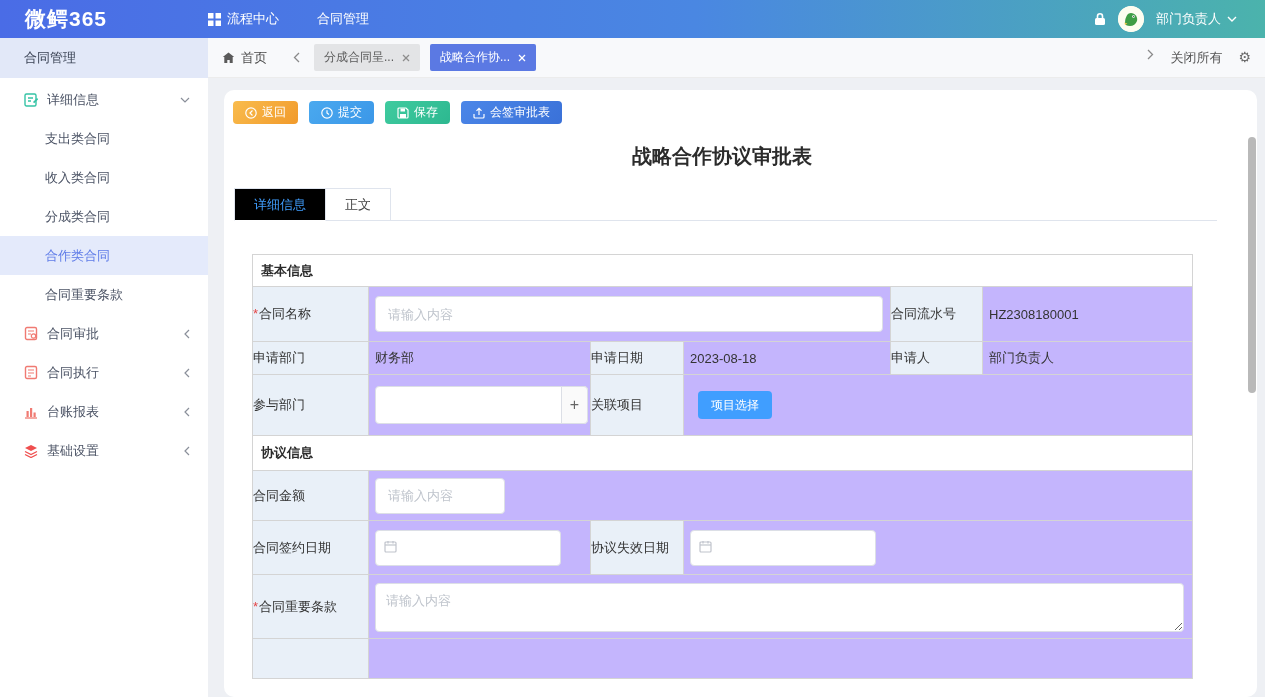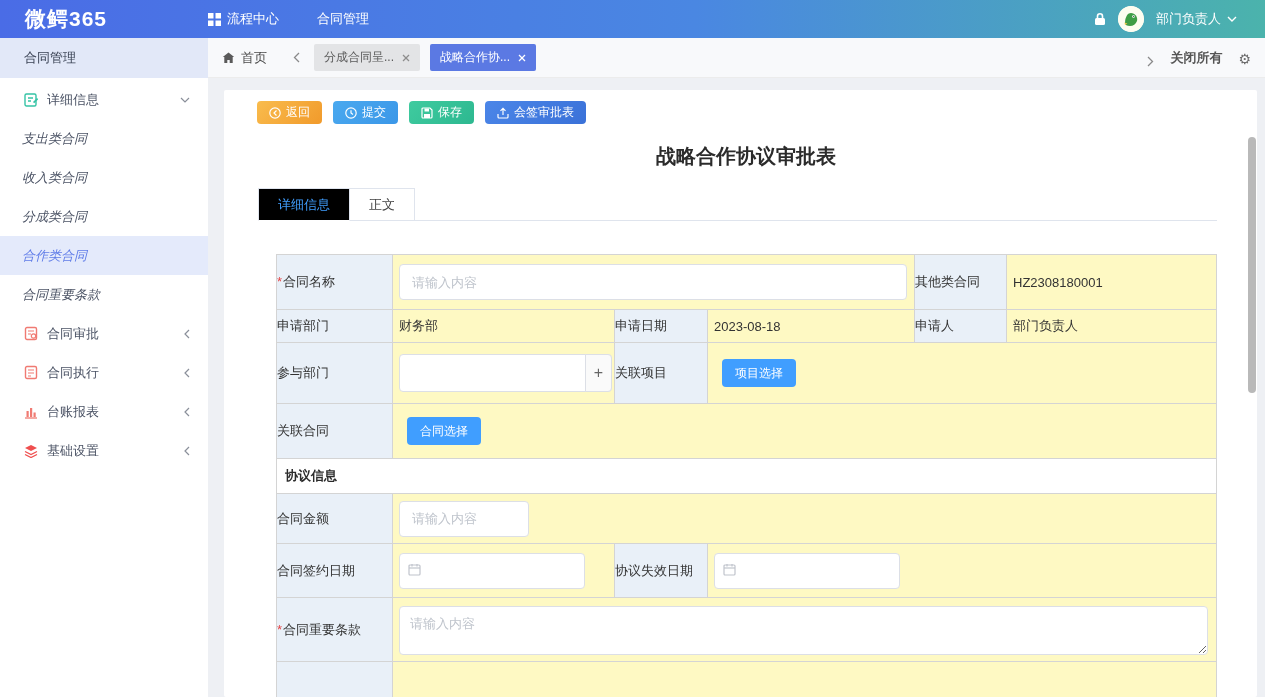--- a/index.html
+++ b/index.html
@@ -17,38 +17,38 @@
   .username { display:flex; align-items:center; gap:6px; cursor:pointer; }
 
   
   .layout { display:flex; height:659px; }
   .sidebar { width:208px; background:#fff; flex-shrink:0; }
   .sidebar-title { height:40px; background:#e2e8f8; display:flex; align-items:center; padding-left:24px; color:#3a4254; font-size:13px; }
   .menu { padding-top:2px; }
   .menu-item { height:39px; display:flex; align-items:center; padding:0 18px 0 24px; color:#4a5264; cursor:pointer; font-size:13px; }
   .menu-item .mi-label { margin-left:9px; }
   .menu-item .chev { margin-left:auto; }
-  .menu-sub { height:39px; display:flex; align-items:center; padding-left:22px; color:#4a5264; cursor:pointer;font-style:italic; }
+  .menu-sub { height:39px; display:flex; align-items:center; padding-left:45px; color:#4a5264; cursor:pointer; }
   .menu-sub.active { background:#e4eafb; color:#5f7ce8; }
 
   
   .main { flex:1; display:flex; flex-direction:column; background:#eef0f4; }
   .tabbar { height:40px; background:#f8f9fb; border-bottom:1px solid #ececec; display:flex; align-items:center; padding:0 14px 0 6px; }
   .tb-home { display:flex; align-items:center; gap:6px; color:#4a4a4a; cursor:pointer; padding:0 12px 0 8px; }
   .tb-nav { color:#8a8a8a; padding:0 14px; cursor:pointer; display:flex; align-items:center; }
   .tb-tab { height:27px; display:flex; align-items:center; gap:8px; background:#e3e4e6; color:#5a5a5a;
     border-radius:2px; padding:0 10px; margin-right:10px; font-size:12px; cursor:pointer; }
   .tb-tab .x line { stroke:#8d8d8d; }
   .tb-tab.active { background:#5b79e3; color:#fff; }
   .tb-tab.active .x line { stroke:#fff; }
-  .tb-right { margin-left:auto; display:flex; align-items:flex-end; gap:16px; color:#555;font-weight:bold; }
+  .tb-right { margin-left:auto; display:flex; align-items:flex-start; gap:16px; color:#555; }
   .gear { font-size:14px; color:#6b6b6b; cursor:pointer; }
 
   .content { flex:1; padding:12px 8px 0 16px; }
-  .card { background:#fff; border-radius:2px; height:607px; position:relative; overflow:hidden;padding-left:24px; }
+  .card { background:#fff; border-radius:10px; height:607px; position:relative; overflow:hidden; }
   .scroll-thumb { position:absolute; right:1px; top:47px; width:8px; height:256px; border-radius:4px; background:#b9b9b9; }
 
   
   .toolbar { padding:11px 0 0 9px; display:flex; gap:11px; }
   .btn { display:inline-flex; align-items:center; gap:5px; height:23px; padding:0 12px; border:none; border-radius:4px;
     color:#fff; font-size:12px; cursor:pointer; font-family:inherit; }
   .btn-back { background:linear-gradient(135deg,#f9bc4d,#f19a2b); }
   .btn-submit { background:linear-gradient(135deg,#4aa9ef,#3b97e8); }
   .btn-save { background:linear-gradient(135deg,#3fcb9f,#2db890); }
   .btn-sign { background:linear-gradient(135deg,#4b86e8,#3a71d8); }
@@ -60,21 +60,21 @@
   .dtab { height:33px; line-height:32px; padding:0 19px; border:1px solid #dfe4ed; border-bottom:1px solid #dfe4ed;
     margin-bottom:-1px; background:transparent; color:#444; cursor:pointer; font-size:13px; }
   .dtab + .dtab { border-left:none; }
   .dtab.active { background:#000000; color:#409eff; border-bottom-color:#fff; }
 
   
   .ftable { border-collapse:collapse; table-layout:fixed; width:940px; margin:33px 0 0 28px; }
   .ftable td { border:1px solid #d4d4d4; font-size:13px; color:#333; }
   .ftable .sec { background:#fff; font-weight:bold; padding-left:8px; color:#2b2b2b; }
   .ftable .lbl { background:#e9f0f8; padding-right:9px; color:#333; }
-  .ftable .val { background:#fef9c3; padding-left:6px; }
+  .ftable .val { background:#c4b5fd; padding-left:6px; }
   .req { color:#e54545; margin-right:1px; }
   .h32{height:32px;} .h55{height:55px;} .h33{height:33px;} .h61{height:61px;} .h35{height:35px;}
   .h50{height:50px;} .h54{height:54px;} .h63{height:63px;} .h40{height:40px;}
 
   input, textarea { font-family:inherit; font-size:13px; color:#333; outline:none; }
   input::placeholder, textarea::placeholder { color:#bfc4cc; }
   .inp { width:508px; height:36px; border:1px solid #dcdfe6; border-radius:4px; padding:0 12px; }
   .inp-sm { width:130px; height:36px; border:1px solid #dcdfe6; border-radius:4px; padding:0 12px; }
   .plus-wrap { position:relative; width:213px; height:38px; }
   .plus-wrap input { width:213px; height:38px; border:1px solid #dcdfe6; border-radius:4px; padding:0 34px 0 10px; }
@@ -324,26 +324,29 @@
         <table class="ftable">
           <colgroup>
             <col style="width:116px">
               <col style="width:222px">
               <col style="width:93px">
             <col style="width:207px">
               <col style="width:92px">
               <col style="width:210px">
           </colgroup>
           <tbody>
+              <tr class="h32">
+            <td colspan="6" class="sec">基本信息</td>
+          </tr>
           <tr class="h55">
             <td class="lbl"><span class="req">*</span><span>合同名称</span></td>
             <td colspan="3" class="val">
               <input class="inp" placeholder="请输入内容" style="">
             </td>
-            <td class="lbl">其他类合同</td>
+            <td class="lbl">合同流水号</td>
             <td class="val">HZ2308180001</td>
           </tr>
           <tr class="h33">
             <td class="lbl">申请部门</td>
             <td class="val">财务部</td>
             <td class="lbl">申请日期</td>
             <td class="val">2023-08-18</td>
             <td class="lbl">申请人</td>
             <td class="val">部门负责人</td>
           </tr>
@@ -351,26 +354,20 @@
             <td class="lbl">参与部门</td>
             <td class="val">
               <div class="plus-wrap">
                 <input style="">
                 <button class="plus-btn">+</button>
               </div>
             </td>
             <td class="lbl">关联项目</td>
             <td colspan="3" class="val">
               <button class="blue-btn ml14">项目选择</button>
-            </td>
-          </tr>
-          <tr class="h55">
-            <td class="lbl">关联合同</td>
-            <td colspan="5" class="val">
-              <button class="blue-btn ml14">合同选择</button>
             </td>
           </tr>
           <tr class="h35">
             <td colspan="6" class="sec">协议信息</td>
           </tr>
           <tr class="h50">
             <td class="lbl">合同金额</td>
             <td colspan="5" class="val">
               <input class="inp-sm" placeholder="请输入内容" style="">
             </td>

